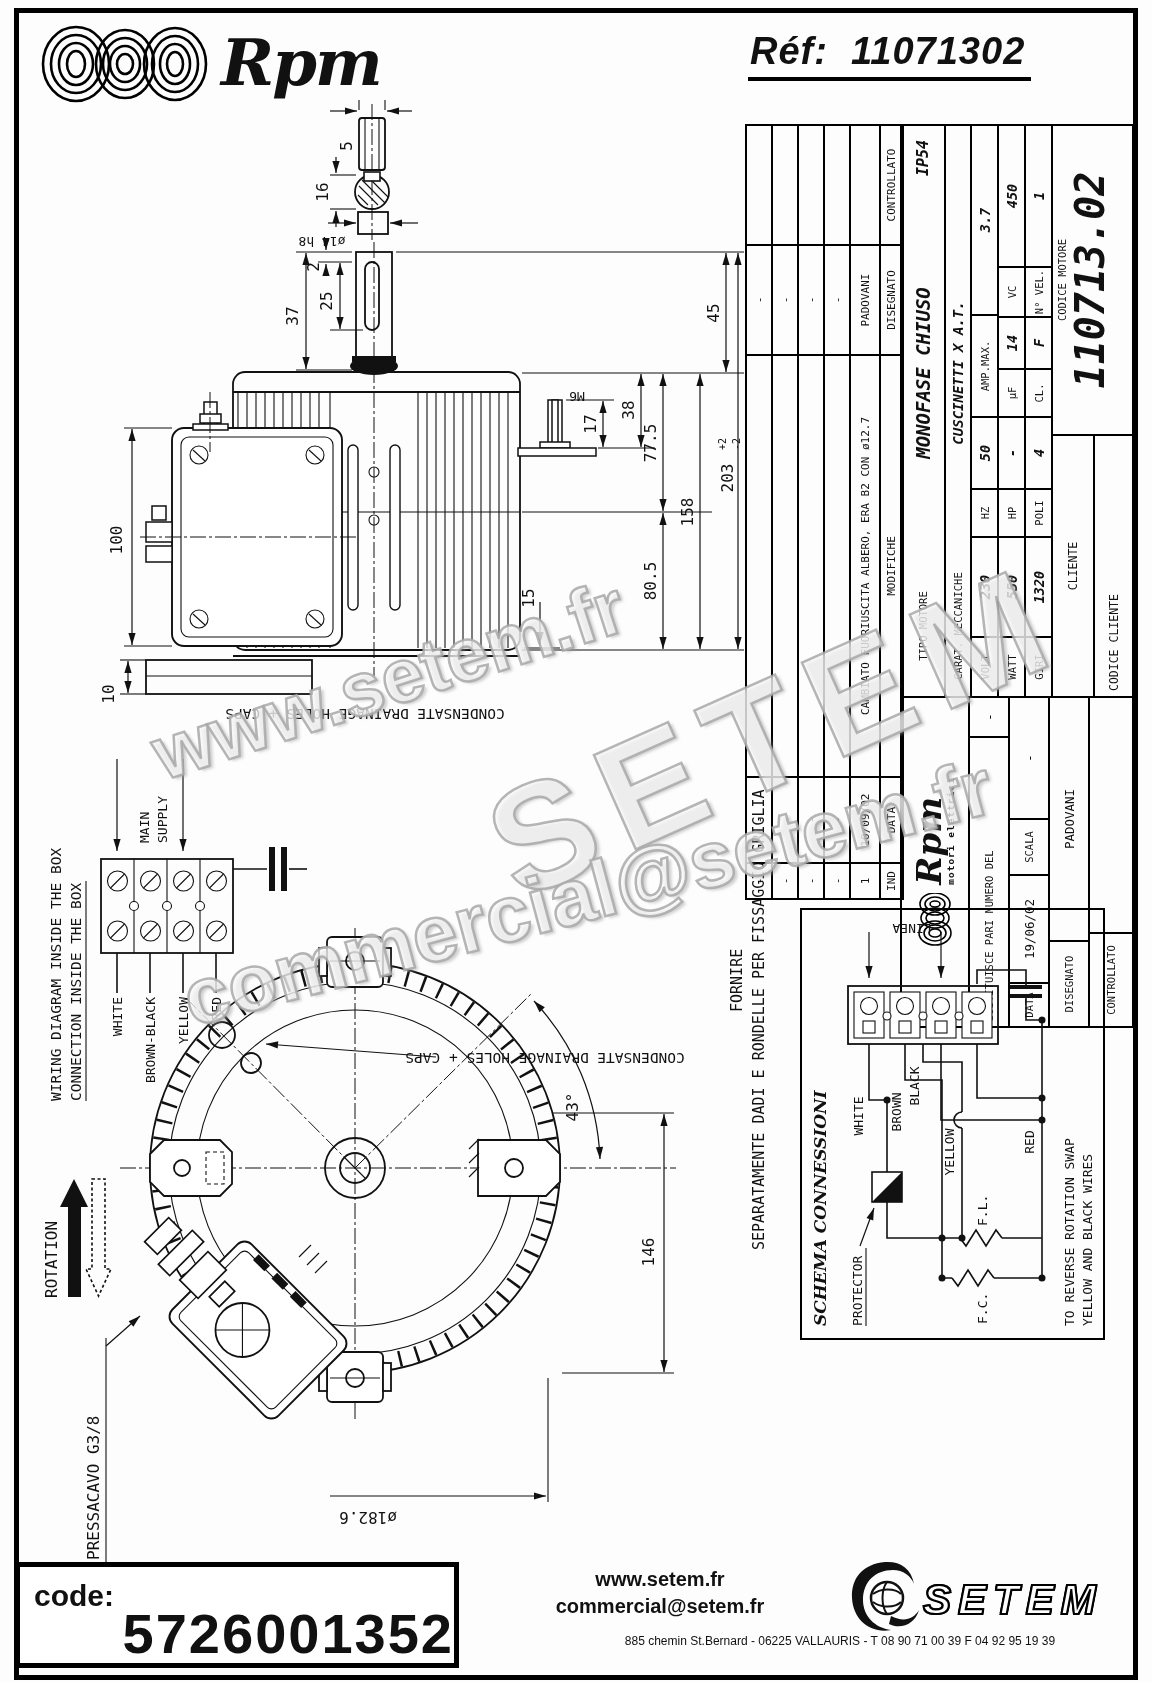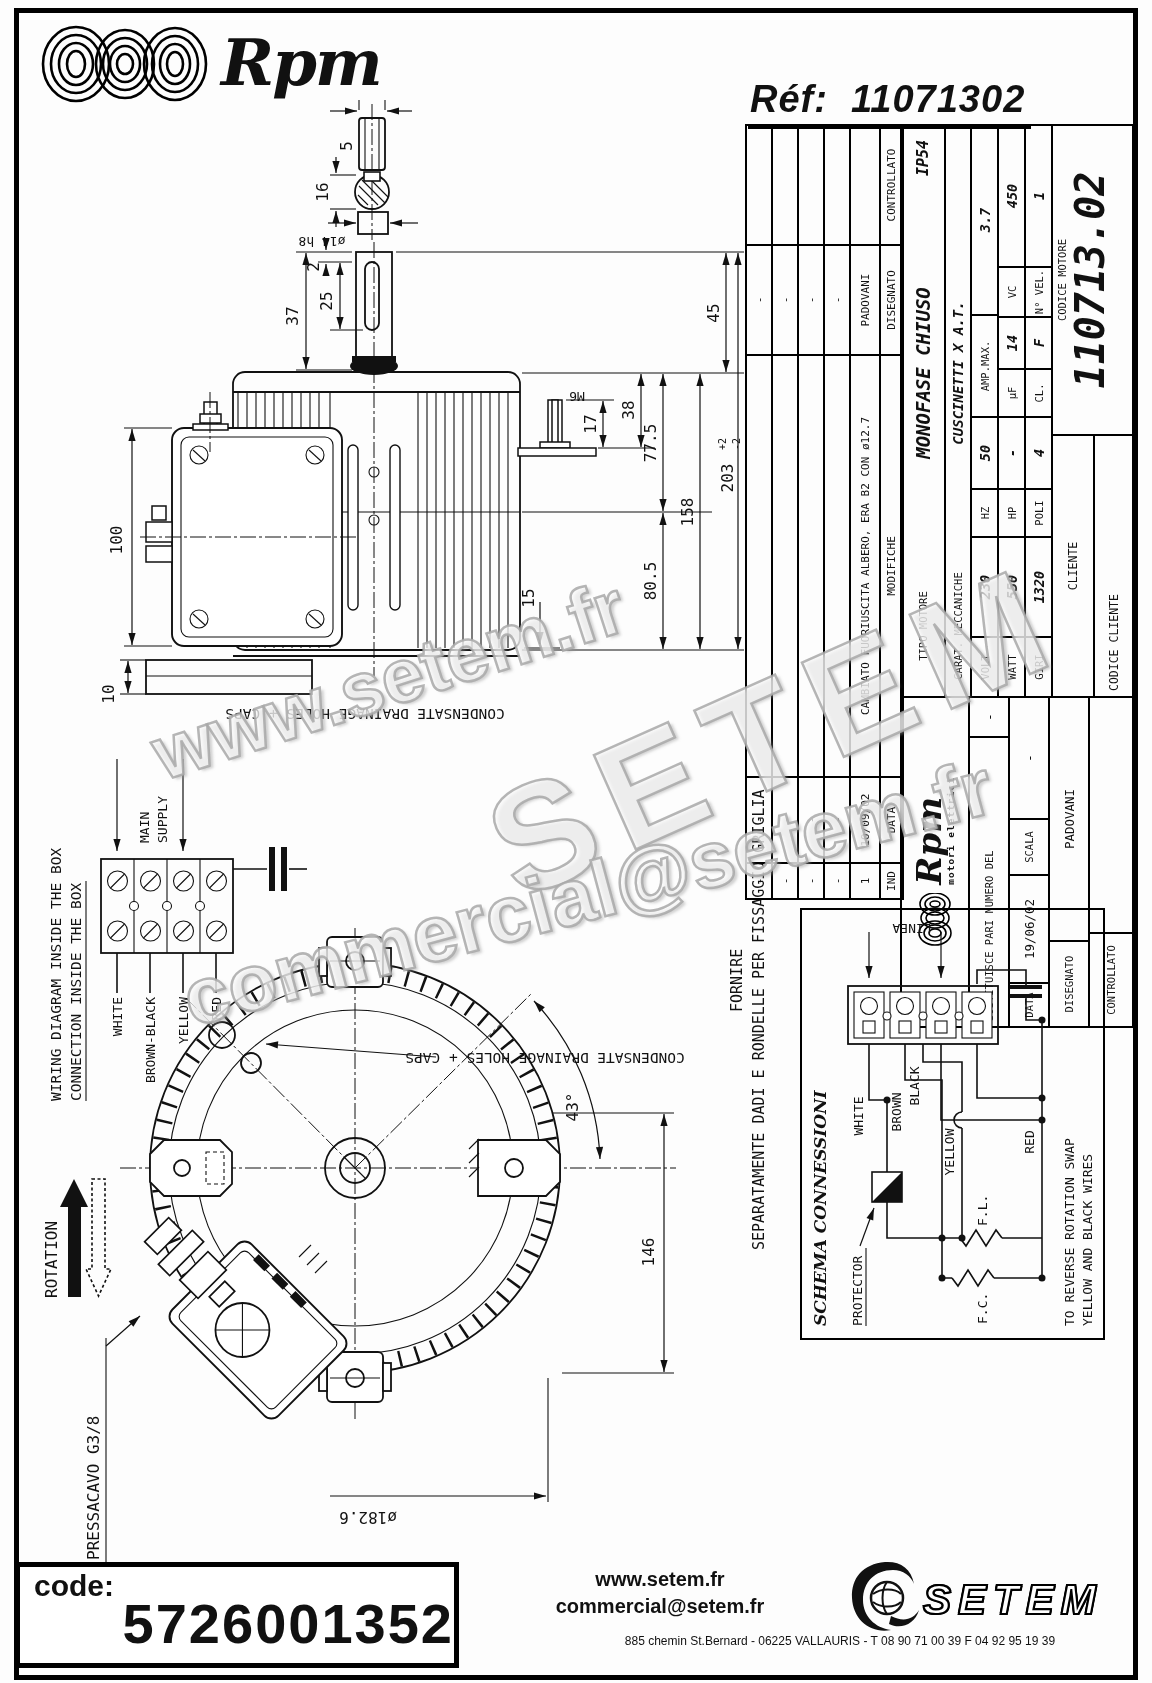--- a/index.html
+++ b/index.html
@@ -6,21 +6,21 @@
   #page{position:relative;width:1152px;height:1683px;background:#fdfdfd;overflow:hidden;
         font-family:"DejaVu Sans Mono",monospace;color:#111;}
   .abs{position:absolute;}
   #frame{position:absolute;left:14px;top:8px;width:1114px;height:1662px;border:5px solid #000;}
   
   #brand-rpm{position:absolute;left:40px;top:22px;display:flex;align-items:center;}
   #brand-rpm .rpm-word{font-family:"DejaVu Serif",serif;font-style:italic;font-weight:bold;
         font-size:64px;line-height:1;margin-left:6px;letter-spacing:-2px;}
   #ref-box{position:absolute;left:748px;top:30px;font-family:"Liberation Sans",sans-serif;
         font-style:italic;font-weight:bold;font-size:38px;border-bottom:4px solid #000;
-        padding:0 6px 4px 2px;letter-spacing:1px;margin-top:48px;}
+        padding:0 6px 4px 2px;letter-spacing:1px;}
   
   .rot{position:absolute;transform-origin:0 0;}
   
   .tb{font-family:"DejaVu Sans Mono",monospace;}
   .rev{position:absolute;left:128px;top:0;width:772px;height:155px;border:2px solid #000;
        display:flex;flex-direction:column;}
   .rev-row{display:flex;flex:0 0 auto;box-sizing:border-box;}
   .rev-row > div{box-sizing:border-box;border-left:2px solid #000;display:flex;align-items:center;justify-content:center;
        font-size:11px;overflow:hidden;white-space:nowrap;}
   .rev-row > div:first-child{border-left:none;}
@@ -47,21 +47,21 @@
   .thin{stroke:#111;stroke-width:1.1;fill:none;}
   .cl{stroke:#111;stroke-width:1;stroke-dasharray:16 3 3 3;fill:none;}
   .dim{stroke:#111;stroke-width:1.2;marker-start:url(#ars);marker-end:url(#ar);}
   .ae{stroke:#111;stroke-width:1.2;marker-end:url(#ar);}
   .wm{position:absolute;font-family:"Liberation Sans",sans-serif;font-weight:bold;
       color:rgba(248,248,248,0.72);-webkit-text-stroke:2.5px rgba(168,168,168,0.85);
       text-shadow:3px 3px 3px rgba(150,150,150,0.45);white-space:nowrap;z-index:40;pointer-events:none;}
   
   #code-box{position:absolute;left:15px;top:1562px;width:444px;height:106px;border:5px solid #000;
       background:#fff;box-sizing:border-box;font-family:"Liberation Sans",sans-serif;z-index:45;}
-  #code-box .cl1{font-size:30px;font-weight:bold;margin:2px 0 0 14px;}
+  #code-box .cl1{font-size:30px;font-weight:bold;margin:12px 0 0 14px;}
   #code-box .cl2{font-size:56px;font-weight:bold;text-align:right;letter-spacing:2px;margin-top:-12px;}
   #foot-center{position:absolute;left:540px;top:1566px;width:240px;text-align:center;
       font-family:"Liberation Sans",sans-serif;font-weight:bold;font-size:20px;line-height:1.35;z-index:45;}
   #foot-addr{position:absolute;left:520px;top:1634px;width:640px;font-family:"Liberation Sans",sans-serif;
       font-size:12px;white-space:nowrap;z-index:45;text-align:center;}
   #setem-logo{position:absolute;left:845px;top:1558px;display:flex;align-items:center;z-index:45;}
   #setem-logo .setem-word{font-family:"Liberation Sans",sans-serif;font-weight:bold;font-style:italic;
       font-size:42px;letter-spacing:7px;color:#fff;-webkit-text-stroke:2px #000;
       text-shadow:-1px -1px 0 #000,1px -1px 0 #000,-1px 1px 0 #000,1px 1px 0 #000;}
 </style>

